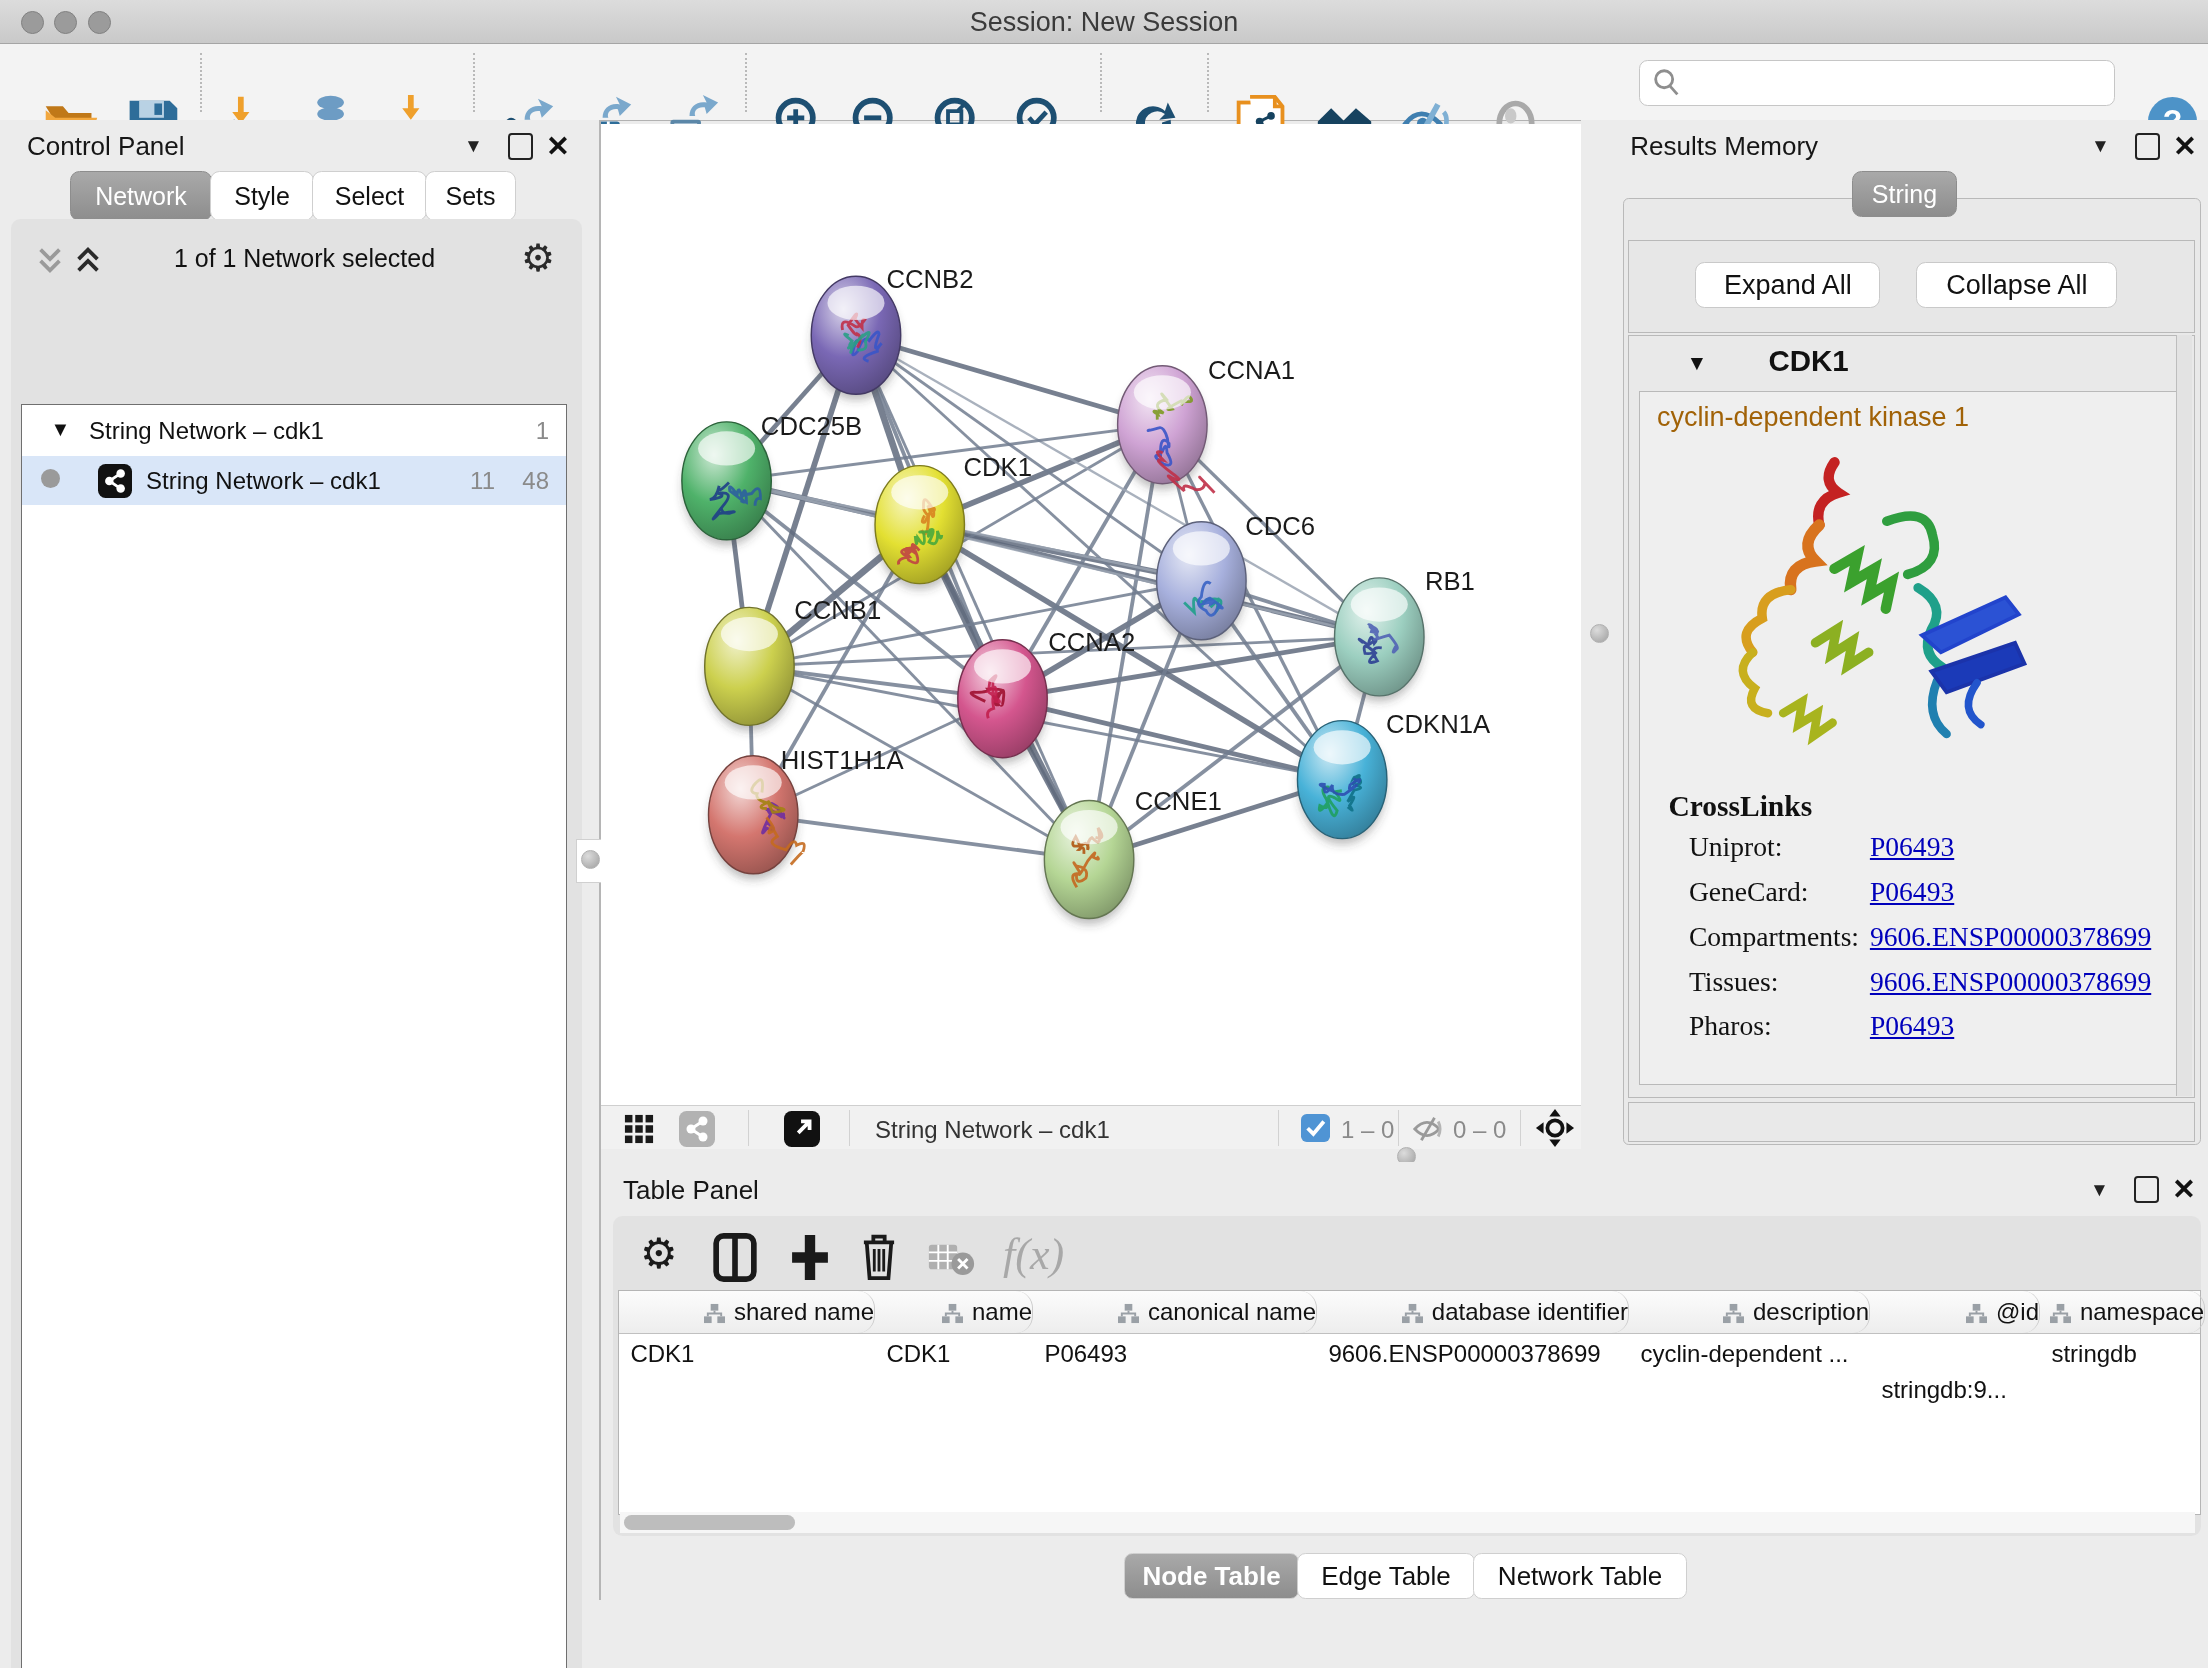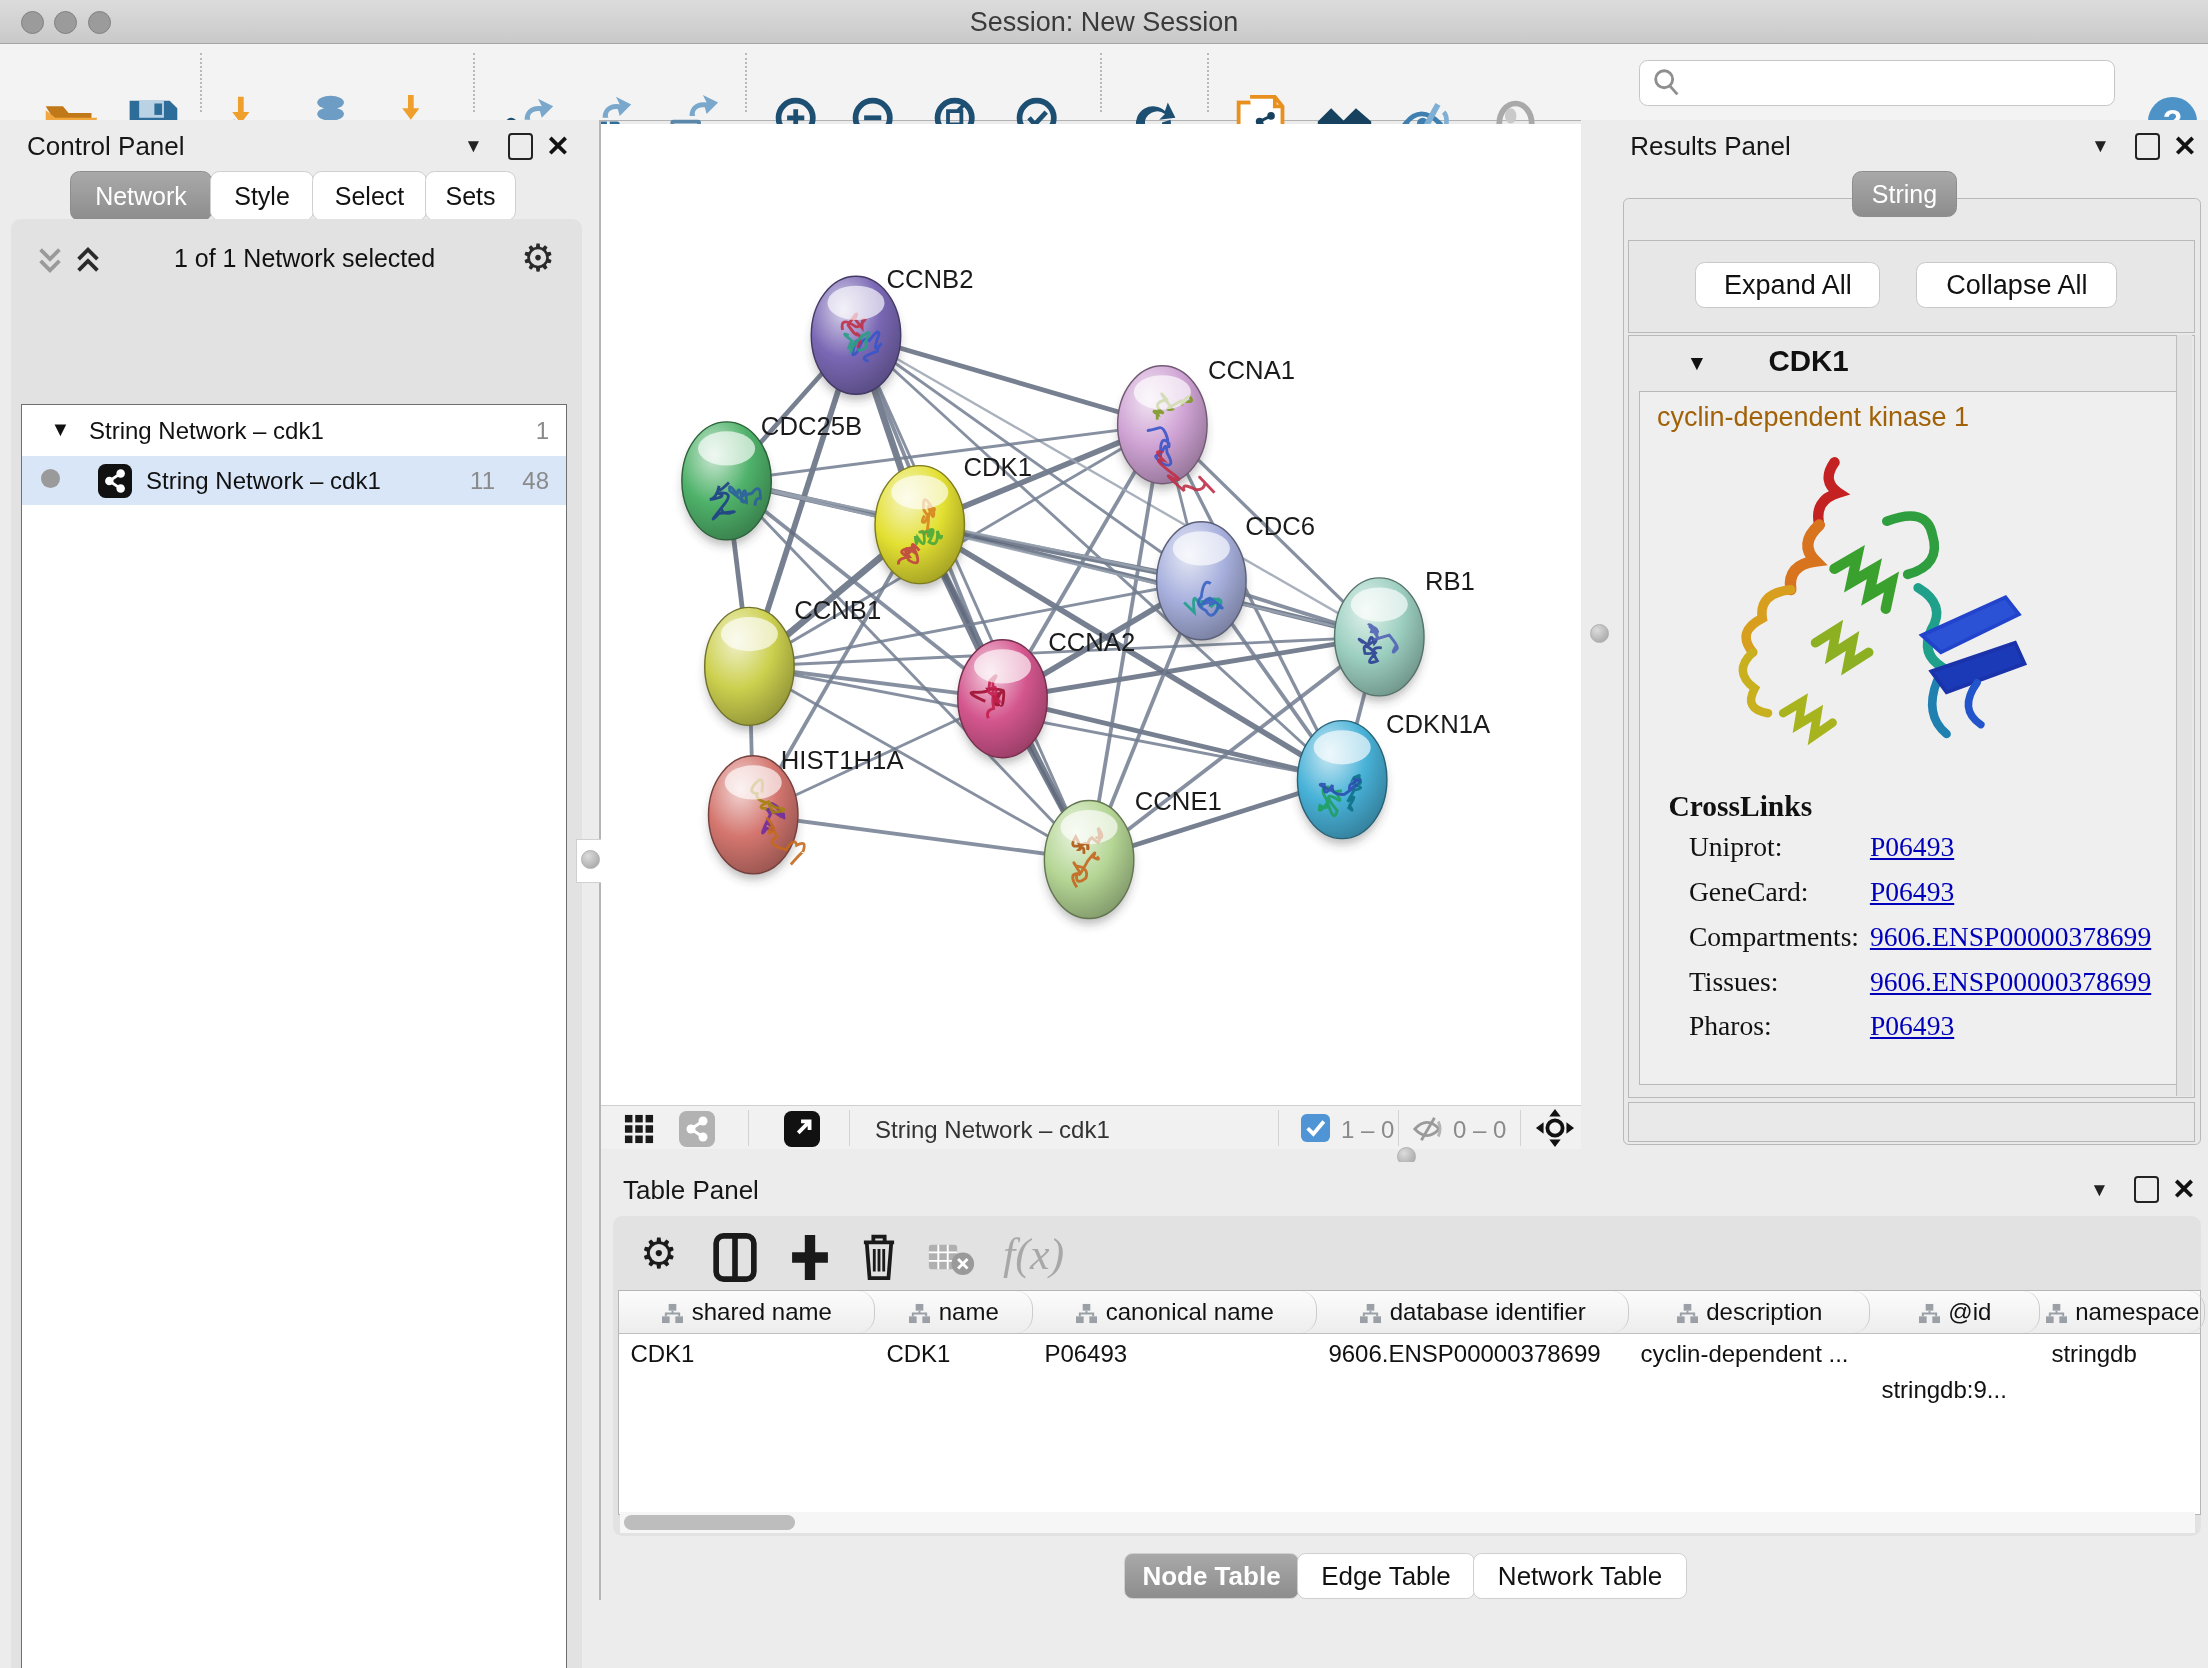--- a/index.html
+++ b/index.html
@@ -38,21 +38,21 @@
   .dot{position:absolute;width:17px;height:17px;border-radius:50%;background:radial-gradient(circle at 35% 30%,#dcdcdc,#9f9f9f);border:1px solid #b0b0b0;}
   
   .rbox{position:absolute;border:1.9px solid #b9b9b9;background:#e9e9e9;}
   .rbtn{position:absolute;height:46px;background:#fff;border:1.9px solid #c9c9c9;border-radius:9.5px;font-size:27px;color:#111;text-align:center;}
   .linktxt{font-family:"Liberation Serif",serif;font-size:27.6px;color:#0000bb;text-decoration:underline;}
   .crossrow{position:absolute;font-family:"Liberation Serif",serif;font-size:27.6px;color:#111;}
   
   .tpbox{position:absolute;left:613px;top:1216px;width:1588px;height:320px;background:#e2e2e2;border-radius:9.5px;}
   .ttable{position:absolute;left:618px;top:1290px;width:1581px;height:223px;background:#fff;border:1.9px solid #b5b5b5;}
   .thead{position:absolute;left:0;top:0;height:42px;width:100%;background:linear-gradient(#fcfcfc,#ededed);border-bottom:1.9px solid #c0c0c0;}
-  .thcell{position:absolute;top:0;height:42px;overflow:hidden;border-right:1px solid #cccccc;font-size:24px;color:#111;text-align:center;line-height:42px;white-space:nowrap;border-radius:17px;}
+  .thcell{position:absolute;top:0;height:42px;overflow:hidden;border-right:1px solid #cccccc;font-size:24px;color:#111;text-align:right;line-height:42px;white-space:nowrap;border-radius:17px;}
   .tdcell{position:absolute;top:44px;height:38px;overflow:hidden;font-size:24px;color:#111;line-height:38px;white-space:nowrap;padding-left:11.4px;}
   .hscroll{position:absolute;left:620px;top:1512px;width:1575px;height:21px;background:#f6f6f6;}
   .hthumb{position:absolute;left:3.8px;top:2.9px;width:171px;height:15px;background:#bdbdbd;border-radius:7.6px;}
   .btab{position:absolute;top:1553px;height:44px;background:#fff;border:1px solid #cfcfcf;font-size:26px;color:#111;text-align:center;line-height:44px;border-radius:8.6px;}
   .btab.sel{background:linear-gradient(#a9a9a9,#8d8d8d);color:#fff;font-weight:bold;}
   
   .statusbar{position:absolute;left:0;top:1605px;width:2208px;height:63px;background:#e9e9e9;border-top:1.9px solid #b5b5b5;}
   .sbtn{position:absolute;top:10.5px;height:40px;background:#fafafa;border:1.9px solid #ababab;}
 </style>
 </head>
@@ -536,21 +536,21 @@
             <path d="M41 21l-8 6V15z"></path>
           </g>
         </svg>
     </span>
   </div>
 
   <div class="abs" style="left:1581px;top:120px;width:36px;height:1029px;background:#ececec"></div>
   <div class="dot" style="left:1590px;top:624px"></div>
 
   <div class="abs" style="left:1617px;top:120px;width:592px;height:1029px;background:#ececec">
-    <div class="abs ptitle" style="left:13.3px;top:11.4px">Results Panel</div>
+    <div class="abs ptitle" style="left:13.3px;top:11.4px">Results Memory</div>
     <div class="abs winbtns" style="left:474px;top:9.5px">
       <span class="wb-menu">▼</span><span class="wb-float"></span><span class="wb-close">✕</span>
     </div>
     <div class="rbox" style="left:5.7px;top:78px;width:576px;height:945px;border-radius:5.7px"></div>
     <div class="tab sel" style="left:235px;top:51px;width:103px;height:44px;line-height:44px">String</div>
 
     <div class="rbox" style="left:11.4px;top:120px;width:565px;height:91px;background:#e7e7e7">
       <button class="rbtn" style="left:66px;top:21px;width:185px">Expand All</button>
       <button class="rbtn" style="left:287px;top:21px;width:201px">Collapse All</button>
     </div>

